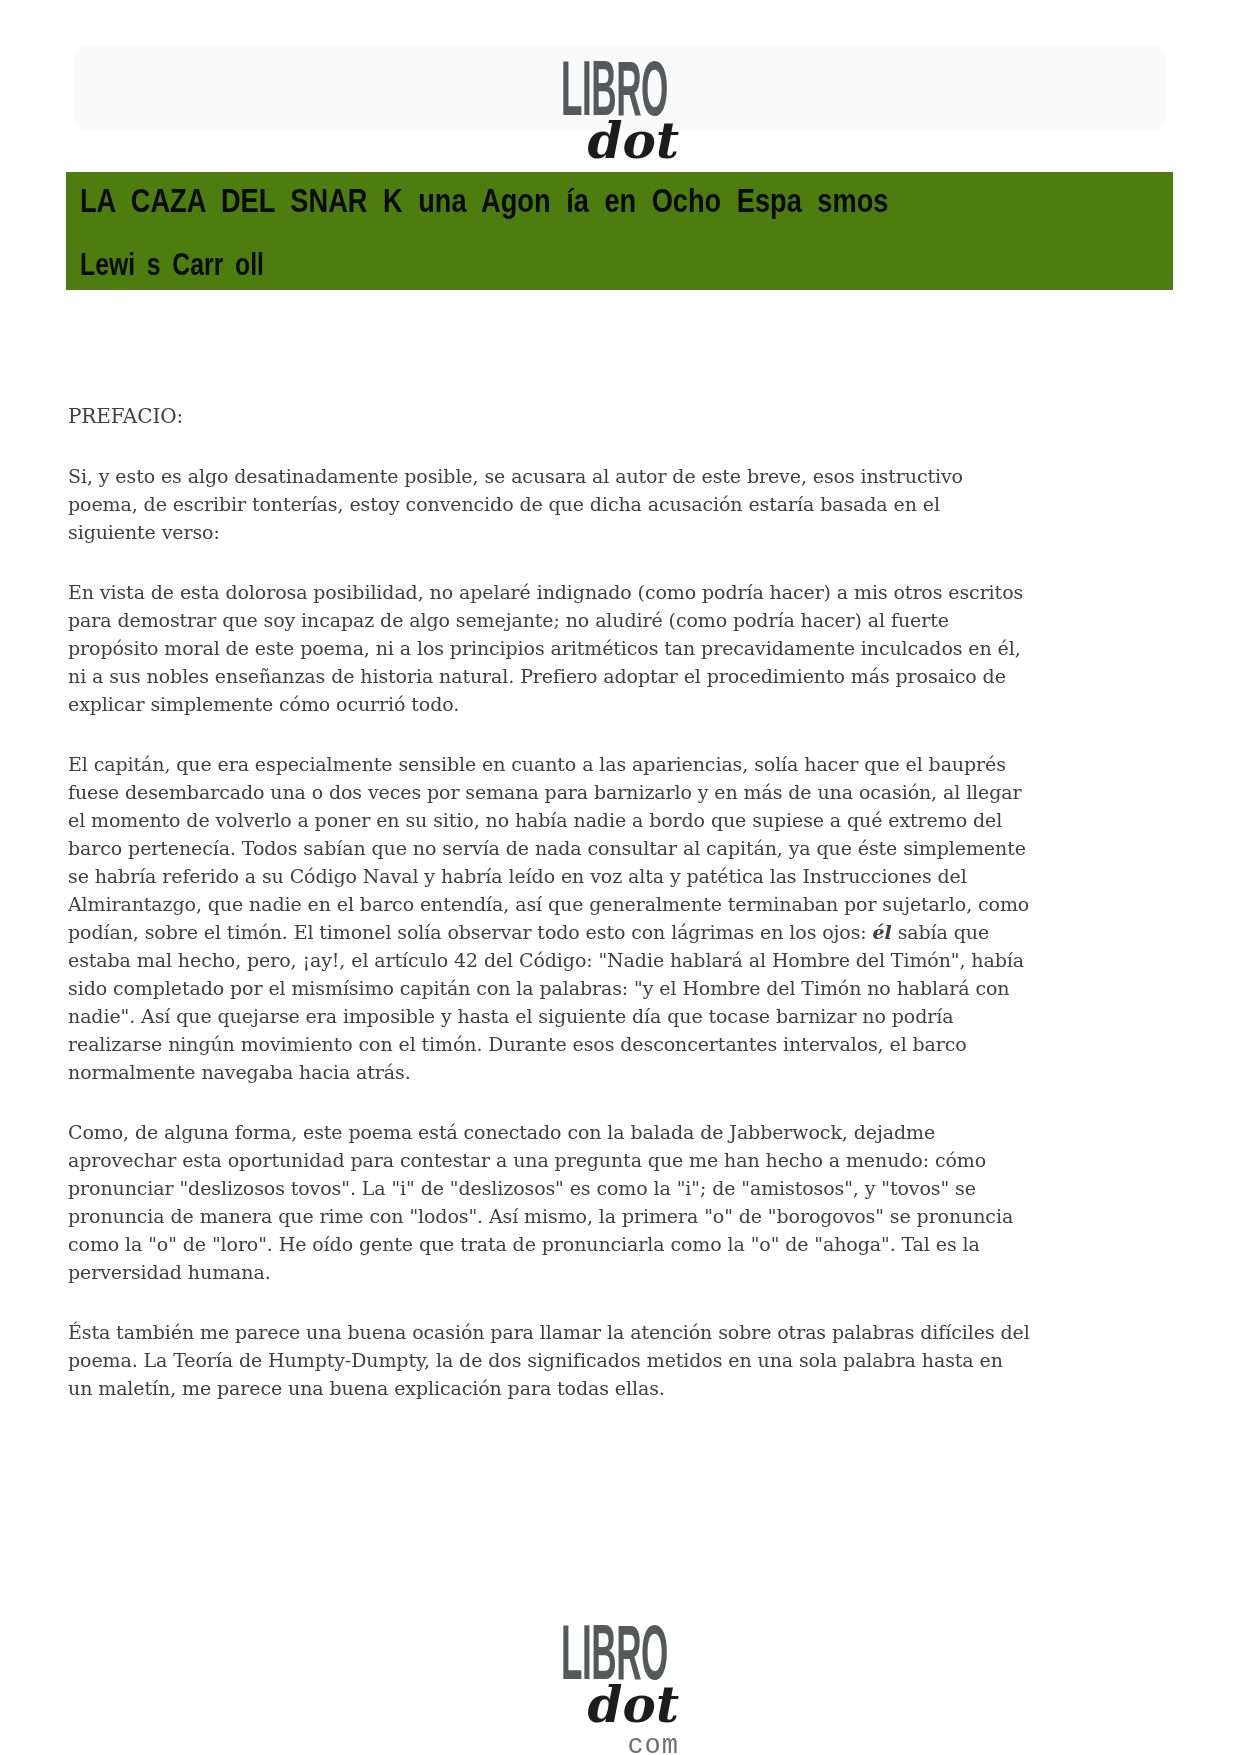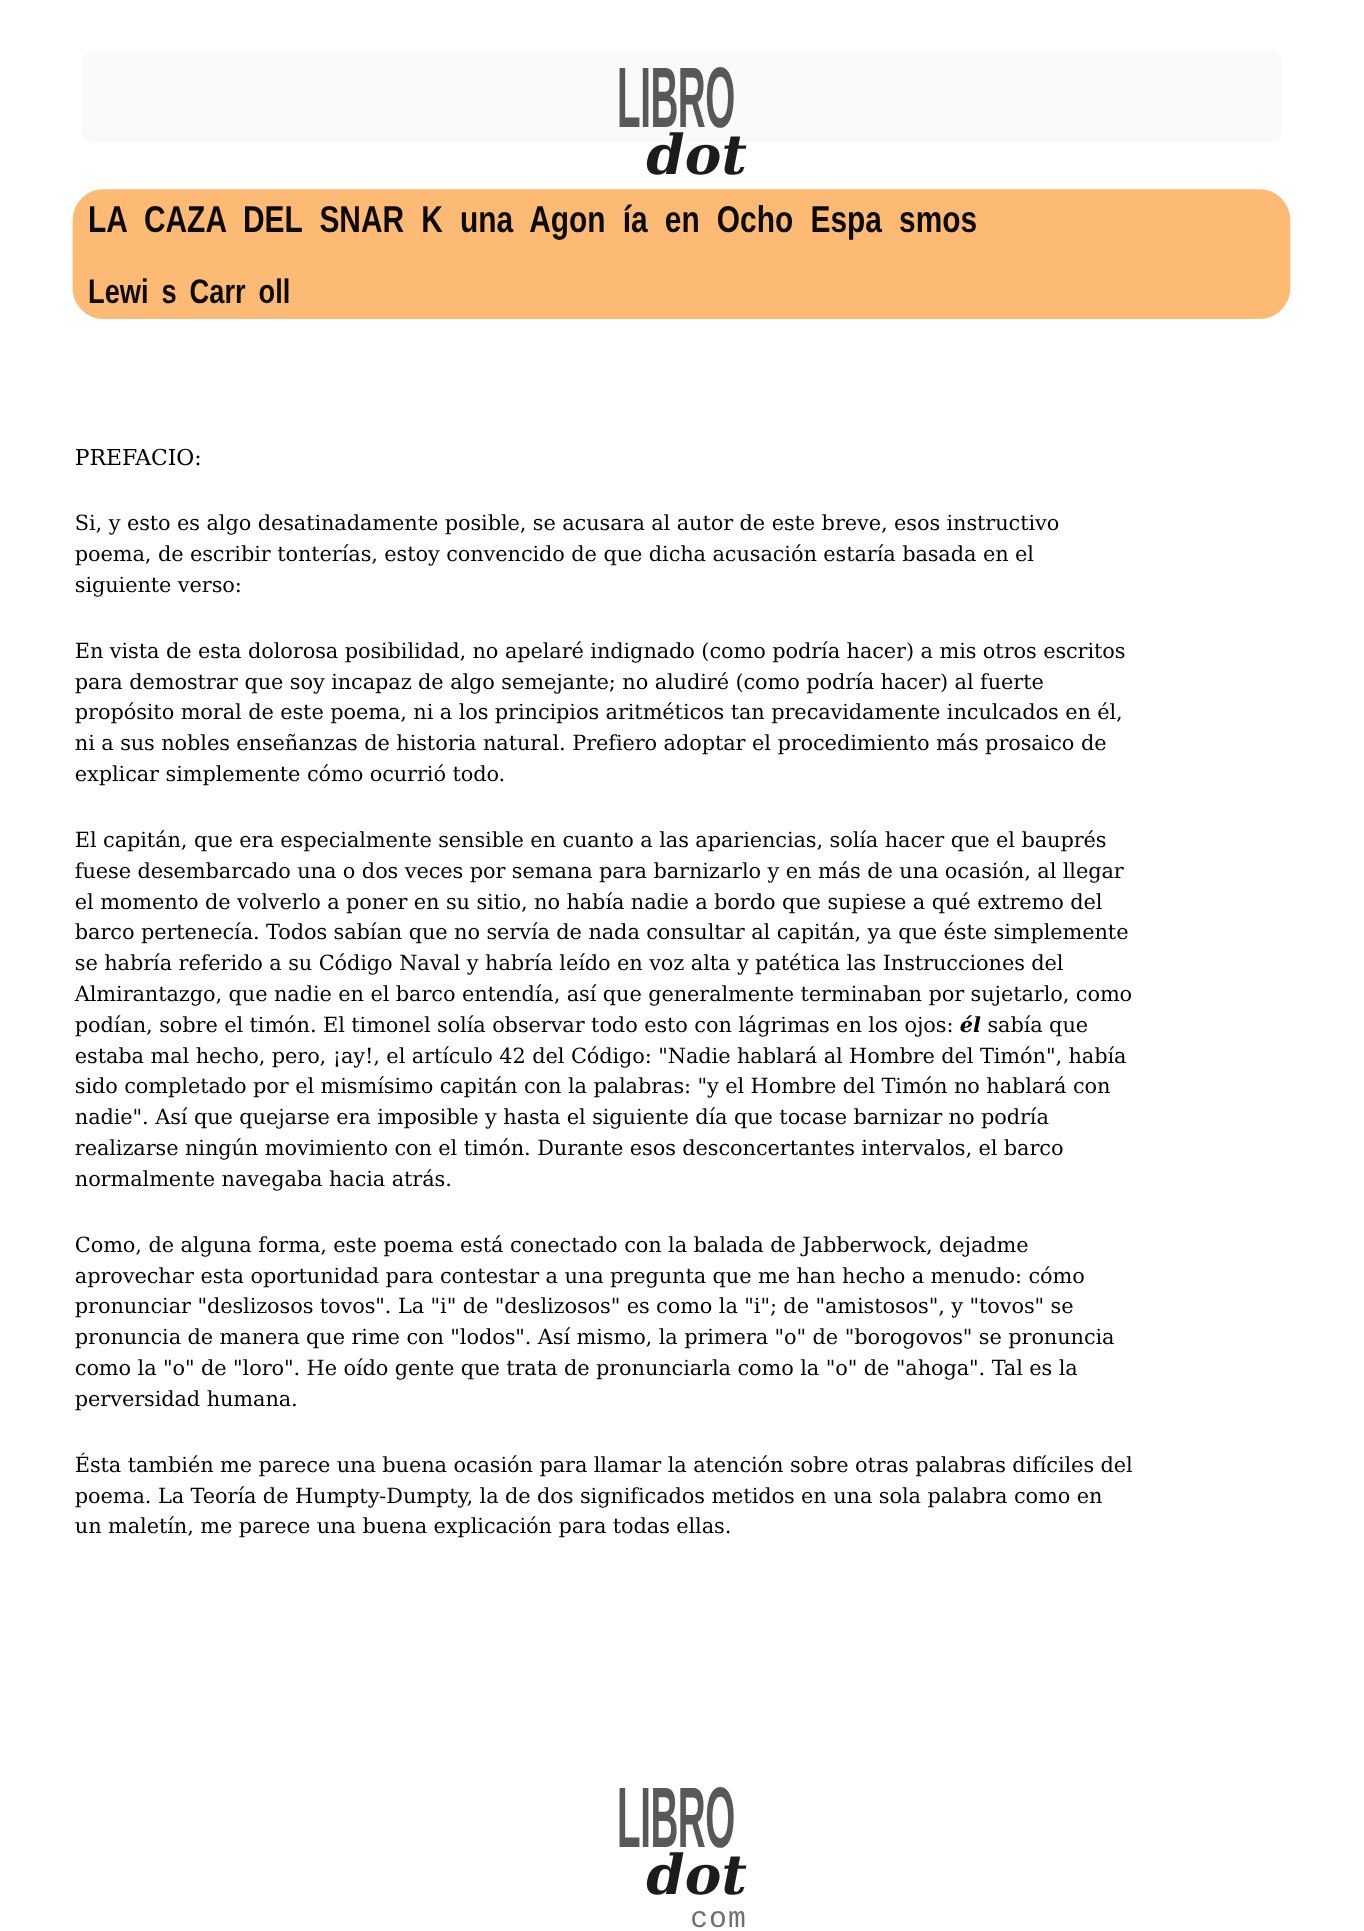--- a/index.html
+++ b/index.html
@@ -62,22 +62,21 @@
     position: absolute;
     left: 0; right: 0; top: 1622px;
     display: flex; align-items: center; justify-content: center;
   }
 
   
   .title-banner {
     position: absolute;
     left: 66px; top: 172px;
     width: 1107px; height: 118px;
-    background: #fdba74;
-    border-radius: 28px;
+    background: #4d7c0f;
   }
   .doc-title {
     position: absolute;
     left: 14px; top: 8px;
     font-family: "Liberation Sans", sans-serif;
     font-weight: 700;
     font-size: 34px;
     line-height: 40px;
     color: #0b0b0b;
     white-space: nowrap;
@@ -100,21 +99,21 @@
   }
 
   
   .doc-body {
     position: absolute;
     left: 68px; top: 402px;
     width: 962px;
     font-size: 19px;
     line-height: 28px;
     letter-spacing: -0.1px;
-    color: #000000;
+    color: #404040;
   }
   .doc-heading {
     font-size: 20px;
     margin: 0 0 32px 0;
     font-weight: 400;
   }
   .doc-body p { margin: 0 0 32px 0; }
   .verse {
     text-align: center;
     font-style: italic;
@@ -138,21 +137,21 @@
   <div class="doc-title">LA CAZA DEL SNAR K una Agon ía en Ocho Espa smos</div>
   <div class="doc-author">Lewi s Carr oll</div>
 </div>
 
 <div class="doc-body">
   <div class="doc-heading">PREFACIO:</div>
   <p>Si, y esto es algo desatinadamente posible, se acusara al autor de este breve, esos instructivo poema, de escribir tonterías, estoy convencido de que dicha acusación estaría basada en el siguiente verso:</p>
   <p>En vista de esta dolorosa posibilidad, no apelaré indignado (como podría hacer) a mis otros escritos para demostrar que soy incapaz de algo semejante; no aludiré (como podría hacer) al fuerte propósito moral de este poema, ni a los principios aritméticos tan precavidamente inculcados en él, ni a sus nobles enseñanzas de historia natural. Prefiero adoptar el procedimiento más prosaico de explicar simplemente cómo ocurrió todo.</p>
   <p><span>El capitán, que era especialmente sensible en cuanto a las apariencias, solía hacer que el bauprés fuese desembarcado una o dos veces por semana para barnizarlo y en más de una ocasión, al llegar el momento de volverlo a poner en su sitio, no había nadie a bordo que supiese a qué extremo del barco pertenecía. Todos sabían que no servía de nada consultar al capitán, ya que éste simplemente se habría referido a su Código Naval y habría leído en voz alta y patética las Instrucciones del Almirantazgo, que nadie en el barco entendía, así que generalmente terminaban por sujetarlo, como podían, sobre el timón. El timonel solía observar todo esto con lágrimas en los ojos: </span><span class="inline-italic">él</span><span> sabía que estaba mal hecho, pero, ¡ay!, el artículo 42 del Código: "Nadie hablará al Hombre del Timón", había sido completado por el mismísimo capitán con la palabras: "y el Hombre del Timón no hablará con nadie". Así que quejarse era imposible y hasta el siguiente día que tocase barnizar no podría realizarse ningún movimiento con el timón. Durante esos desconcertantes intervalos, el barco normalmente navegaba hacia atrás.</span></p>
   <p>Como, de alguna forma, este poema está conectado con la balada de Jabberwock, dejadme aprovechar esta oportunidad para contestar a una pregunta que me han hecho a menudo: cómo pronunciar "deslizosos tovos". La "i" de "deslizosos" es como la "i"; de "amistosos", y "tovos" se pronuncia de manera que rime con "lodos". Así mismo, la primera "o" de "borogovos" se pronuncia como la "o" de "loro". He oído gente que trata de pronunciarla como la "o" de "ahoga". Tal es la perversidad humana.</p>
-  <p>Ésta también me parece una buena ocasión para llamar la atención sobre otras palabras difíciles del poema. La Teoría de Humpty-Dumpty, la de dos significados metidos en una sola palabra como en un maletín, me parece una buena explicación para todas ellas.</p>
+  <p>Ésta también me parece una buena ocasión para llamar la atención sobre otras palabras difíciles del poema. La Teoría de Humpty-Dumpty, la de dos significados metidos en una sola palabra hasta en un maletín, me parece una buena explicación para todas ellas.</p>
 </div>
 
 <div class="logo-panel-bottom">
   <div class="logo">
     <span class="logo-libro-wrap"><span class="logo-libro">LIBRO</span></span>
     <span class="logo-dot">dot</span>
     <span class="logo-period"></span>
     <span class="logo-tld">com</span>
   </div>
 </div>

